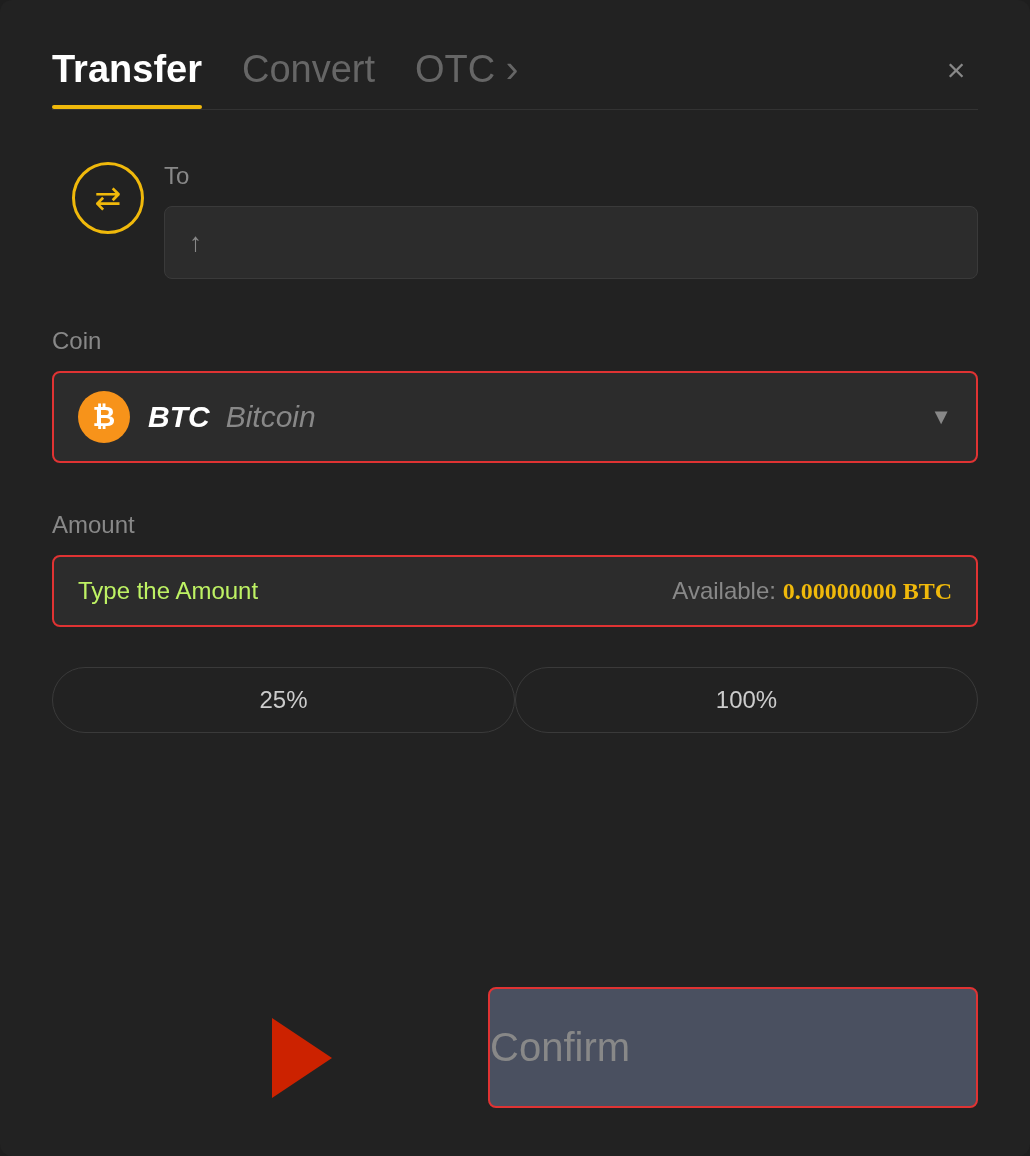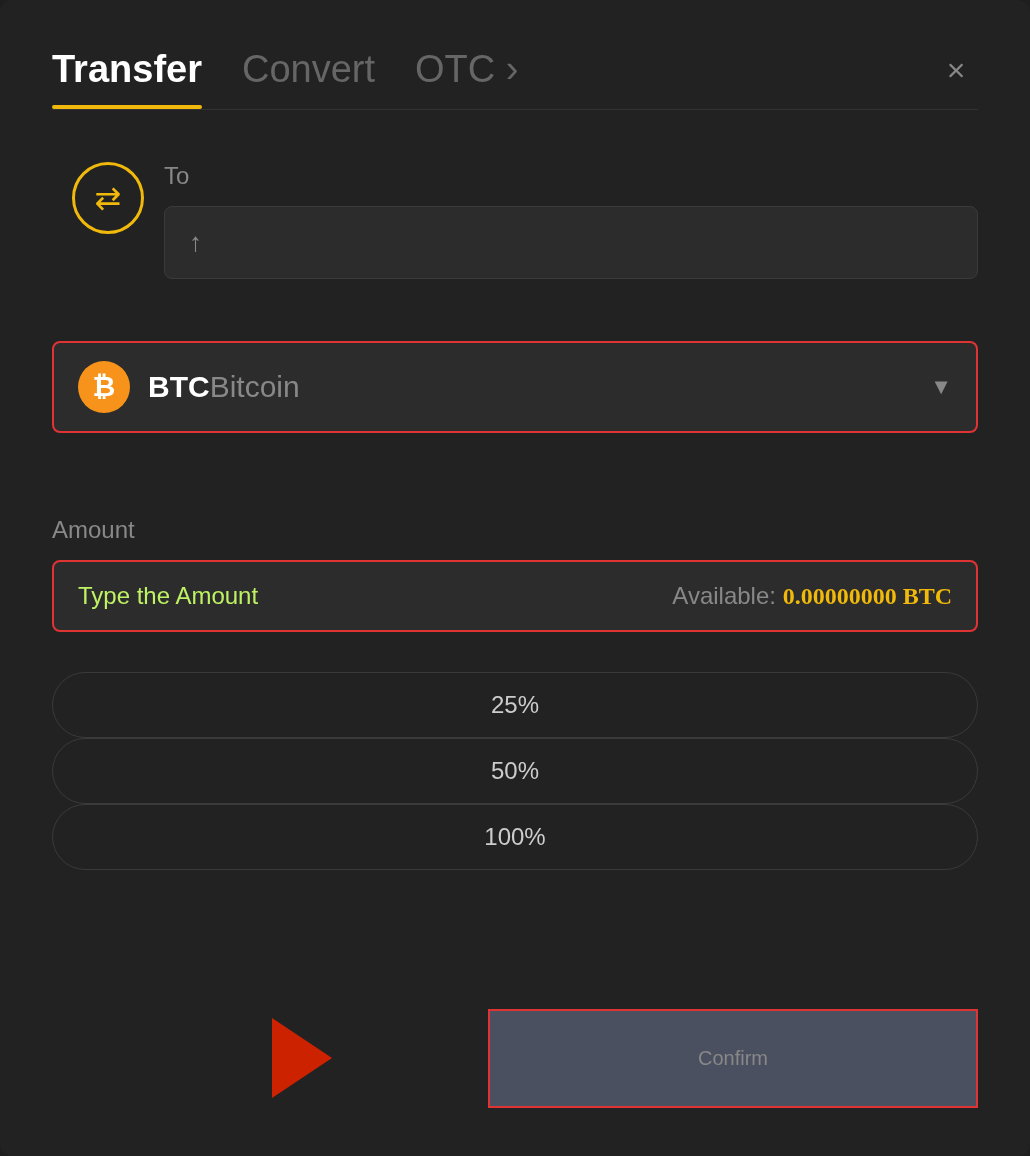--- a/index.html
+++ b/index.html
@@ -181,21 +181,22 @@
     .btc-symbol {
       color: #fff;
       font-size: 28px;
       font-weight: 900;
     }
 
     .coin-name-group {
       flex: 1;
       display: flex;
       align-items: center;
-      gap: 0;
+      gap: 16px;
+      font-style: italic;
     }
 
     .coin-code {
       font-size: 30px;
       font-weight: 700;
       color: #fff;
     }
 
     .coin-full {
       font-size: 30px;
@@ -204,21 +205,20 @@
     }
 
     .chevron-down {
       color: #888;
       font-size: 22px;
     }
 
     
     .amount-section {
       margin-bottom: 40px;
-      margin-top: 35px;
     }
 
     .amount-input-box {
       background: #2c2c2c;
       border: 2px solid #e03333;
       border-radius: 8px;
       padding: 20px 24px;
       display: flex;
       align-items: center;
       margin-top: 14px;
@@ -238,21 +238,20 @@
     .available-amount {
       color: #f0b90b;
       font-weight: 600;
       font-family: Liberation Serif, serif;
     }
 
     
     .pct-buttons {
       display: flex;
       margin-bottom: 0;
-      flex-direction: column;
     }
 
     .pct-btn {
       flex: 1;
       padding: 18px 0;
       background: transparent;
       border: 1px solid #3a3a3a;
       border-radius: 50px;
       color: #ccc;
       font-size: 24px;
@@ -289,26 +288,26 @@
       border-top: 40px solid transparent;
       border-bottom: 40px solid transparent;
       border-left: 60px solid #cc2200;
     }
 
     .confirm-btn {
       width: 490px;
       padding: 36px 0;
       background: #4a5060;
       border: 2px solid #e03333;
-      border-radius: 0;
-      color: #888;
-      font-size: 20px;
+      border-radius: 8px;
+      color: #888;
+      font-size: 40px;
       font-weight: 500;
       cursor: pointer;
-      text-align: center;
+      text-align: left;
     }
 
     
     .card-icon {
       font-size: 24px;
       color: #888;
     }
 
     .transfer-icon {
       font-size: 26px;
@@ -345,20 +344,21 @@
 
     <div class="to-group">
       <div class="field-label">To</div>
       <div class="wallet-selector">
         <span class="transfer-icon">↑</span>
       </div>
     </div>
   </div>
 
   <div class="coin-section">
+    <div class="field-label">Coin</div>
     <div class="coin-selector">
       <div class="btc-icon">
         <span class="btc-symbol">₿</span>
       </div>
       <div class="coin-name-group">
         <span class="coin-code">BTC</span>
         <span class="coin-full">Bitcoin</span>
       </div>
       <span class="chevron-down">▼</span>
     </div>
@@ -370,21 +370,20 @@
       <span class="amount-placeholder">Type the Amount</span>
       <span class="available-text">
         <span>Available:</span>
         <span class="available-amount">0.00000000 BTC</span>
       </span>
     </div>
   </div>
 
   <div class="pct-buttons">
     <button class="pct-btn">25%</button>
-    <button class="pct-btn">50%</button>
     <button class="pct-btn">100%</button>
   </div>
 
   <div class="spacer"></div>
 
   <div class="bottom-area">
     <div class="arrow-container">
       <div class="arrow-icon"></div>
     </div>
     <button class="confirm-btn">Confirm</button>

